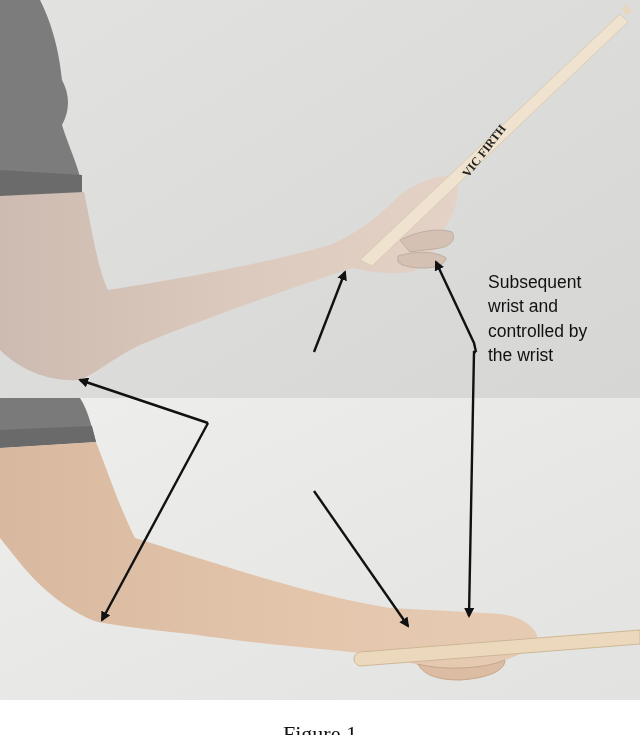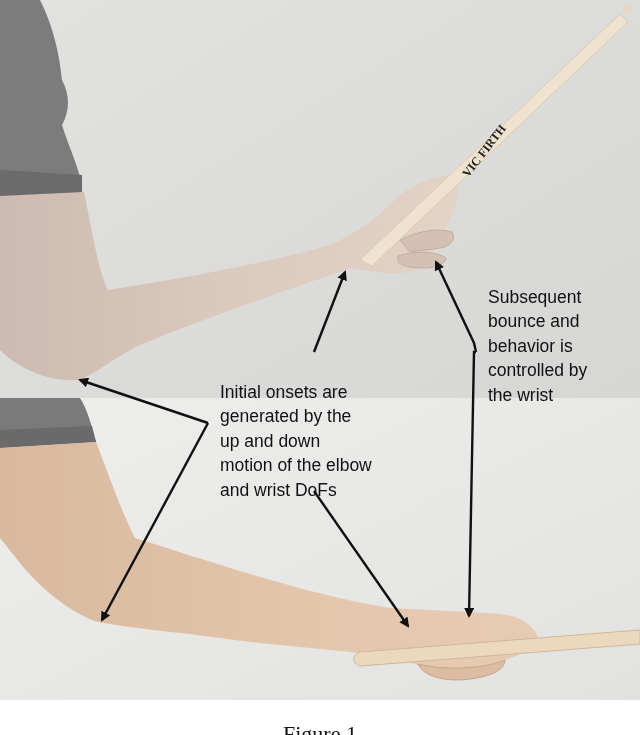--- a/index.html
+++ b/index.html
@@ -11,21 +11,20 @@
     .panel svg, .overlay svg { position: absolute; left: 0; top: 0; display: block; }
     .overlay { position: absolute; left: 0; top: 0; width: 640px; height: 700px; pointer-events: none; }
     .annot {
       position: absolute;
       font-family: "Liberation Sans", sans-serif;
       font-size: 17.5px;
       line-height: 24.4px;
       color: #111111;
       white-space: pre;
       letter-spacing: 0px;
-      margin-top: 15px;
     }
     .annot-left { left: 220px; top: 365px; }
     .annot-right { left: 488px; top: 270px; }
     .caption {
       position: absolute;
       left: 0; width: 640px;
       top: 721px;
       text-align: center;
       font-family: "Liberation Serif", serif;
       font-size: 22px;
@@ -117,18 +116,17 @@
 
         <line x1="314" y1="491" x2="408" y2="626" marker-end="url(#ah)"></line>
 
         <polyline points="476,352 474,343 436,262" marker-end="url(#ah)"></polyline>
 
         <polyline points="476,352 474,352 469,616" marker-end="url(#ah)"></polyline>
       </g>
     </svg>
   </div>
 
-  <div class="annot annot-left"><div>Initial onsets are</div><div>generated by the</div><div>up and down</div><div>motion of the elbow</div><div>and wrist DoFs</div></div>
 
-  <div class="annot annot-right"><div>Subsequent</div><div>bounce and</div><div>behavior is</div><div>controlled by</div><div>the wrist</div></div>
+  <div class="annot annot-right"><div>Subsequent</div><div>wrist and</div><div>controlled by</div><div>the wrist</div></div>
 </div>
 
 <div class="caption">Figure 1</div>
 
 </body></html>

